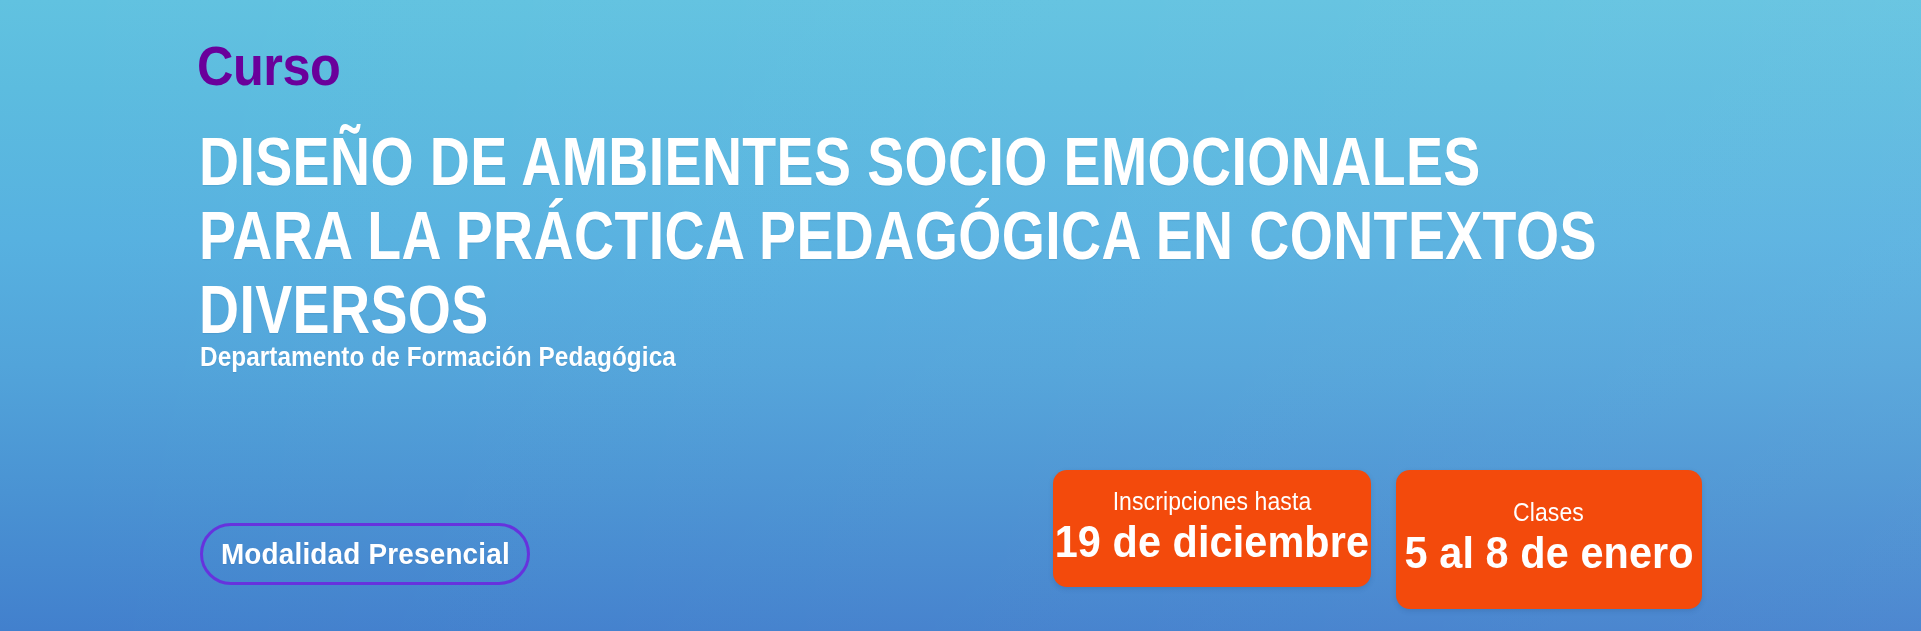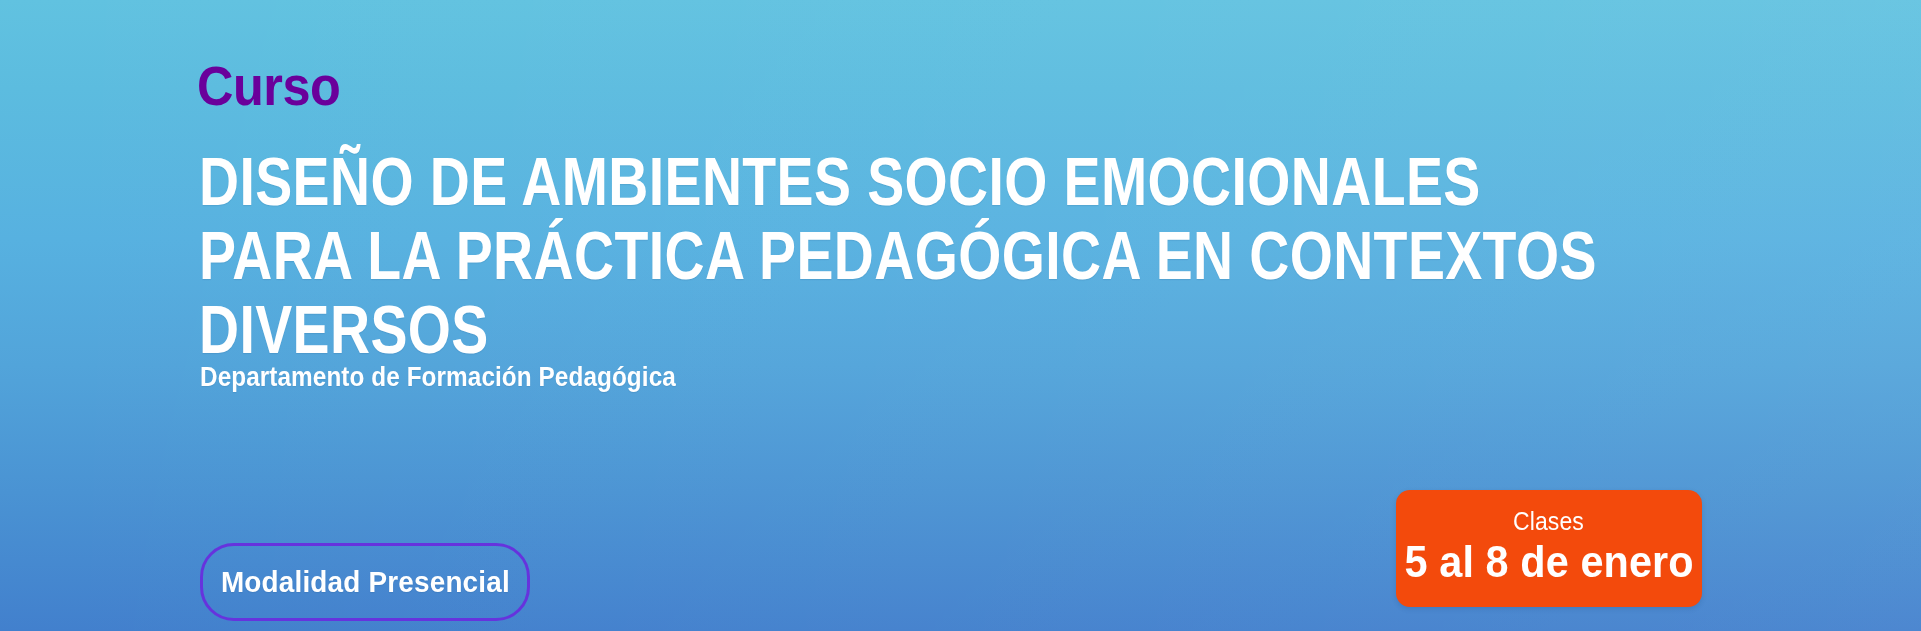--- a/index.html
+++ b/index.html
@@ -32,21 +32,20 @@
     background: linear-gradient(90deg,
                 rgba(255,255,255,0.00) 0%,
                 rgba(255,255,255,0.03) 55%,
                 rgba(255,255,255,0.06) 100%);
     pointer-events: none;
   }
 
   #content {
     position: absolute;
     inset: 0;
-    margin-top: 20px;
   }
 
   
   .eyebrow {
     position: absolute;
     left: 197px;
     top: 38px;
     font-size: 56px;
     line-height: 1;
     font-weight: 700;
@@ -95,21 +94,21 @@
     transform-origin: left top;
     text-shadow: 0 1px 1px rgba(30, 80, 130, 0.14);
   }
 
   
   .modality-pill {
     position: absolute;
     left: 200px;
     top: 523px;
     width: 330px;
-    height: 78px;
+    height: 62px;
     box-sizing: border-box;
     border: 3px solid #6633dd;
     border-radius: 34px;
     display: flex;
     align-items: center;
     justify-content: center;
     background: transparent;
   }
 
   .modality-pill-label {
@@ -141,21 +140,21 @@
     left: 1053px;
     top: 470px;
     width: 318px;
     height: 117px;
   }
 
   #date-card-clases {
     left: 1396px;
     top: 470px;
     width: 306px;
-    height: 117px;
+    height: 139px;
   }
 
   .date-card-caption {
     color: #ffffff;
     font-size: 25px;
     line-height: 30px;
     font-weight: 400;
     letter-spacing: 0.1px;
     white-space: nowrap;
     transform: scaleX(0.92);
@@ -188,20 +187,24 @@
       <span class="headline-line">PARA LA PRÁCTICA PEDAGÓGICA EN CONTEXTOS</span>
       <span class="headline-line">DIVERSOS</span>
     </div>
 
     <div class="department">Departamento de Formación Pedagógica</div>
 
     <div class="modality-pill">
       <span class="modality-pill-label">Modalidad Presencial</span>
     </div>
 
+    <div class="date-card" id="date-card-inscripciones">
+      <span class="date-card-caption">Inscripciones hasta</span>
+      <span class="date-card-value">19 de diciembre</span>
+    </div>
 
     <div class="date-card" id="date-card-clases">
       <span class="date-card-caption">Clases</span>
       <span class="date-card-value">5 al 8 de enero</span>
     </div>
 
   </div>
 </div>
 
 </body></html>

